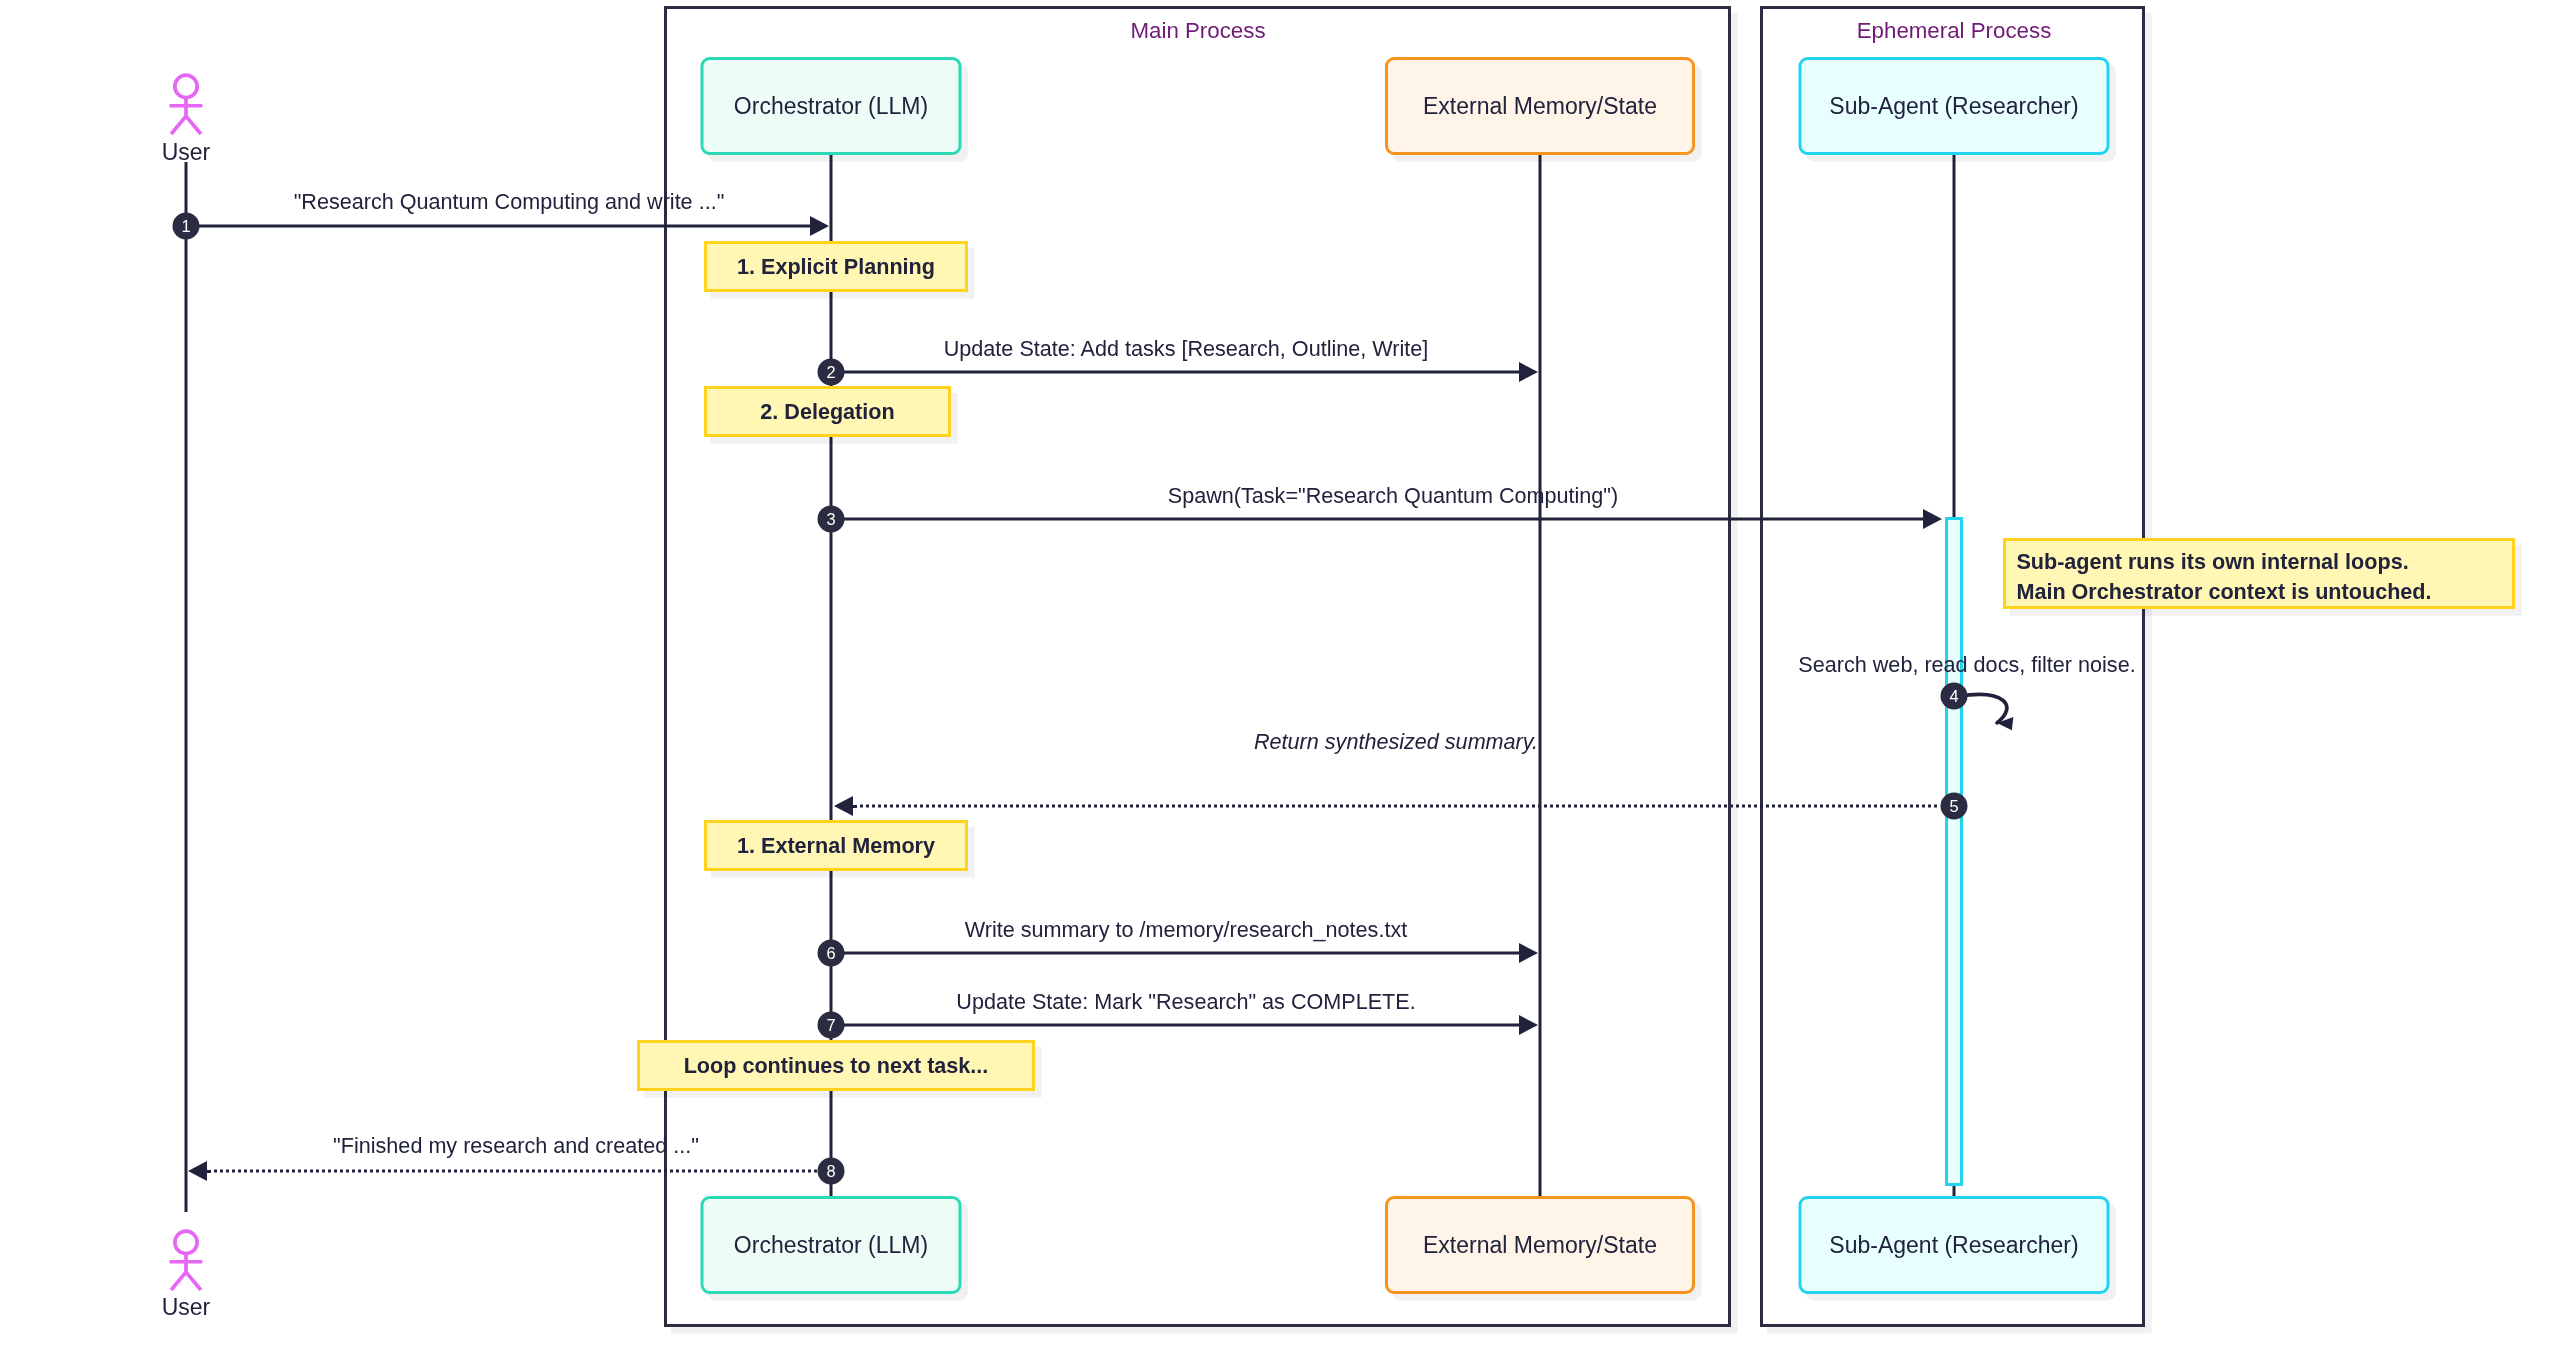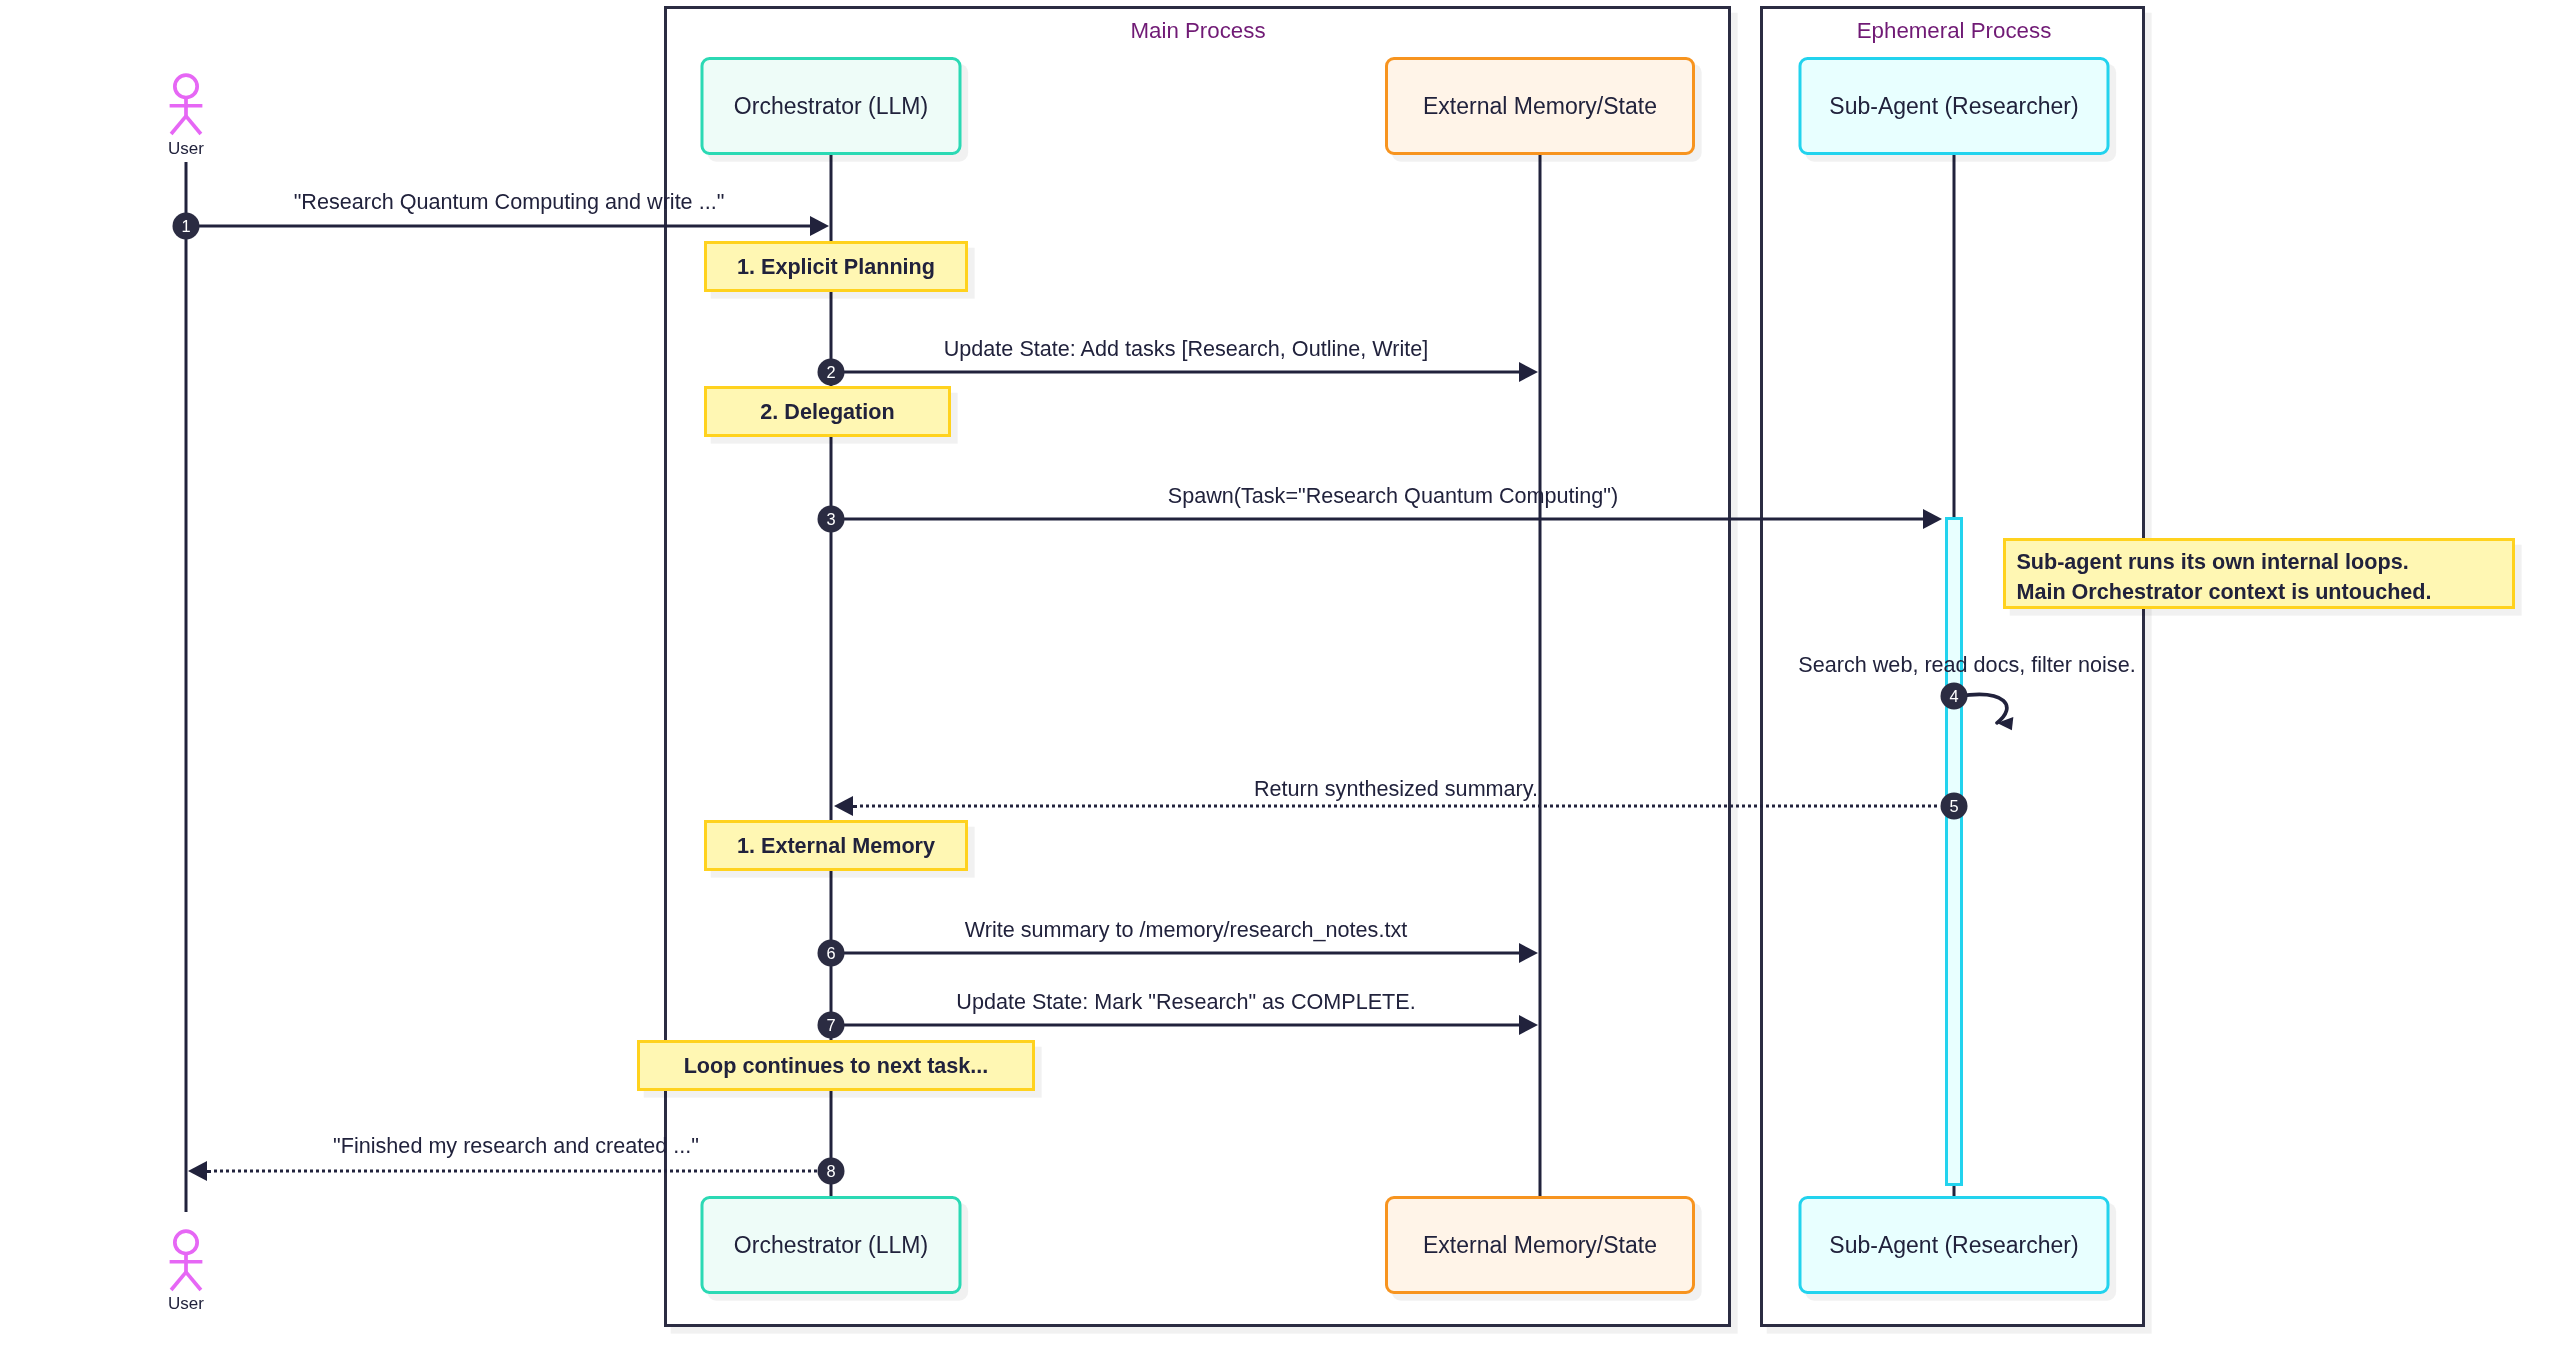--- a/index.html
+++ b/index.html
@@ -22,21 +22,21 @@
   
   .pbox{position:absolute;box-sizing:border-box;border-radius:9px;display:flex;align-items:center;
         justify-content:center;font-size:23px;color:#21223c;white-space:nowrap;
         box-shadow:6.7px 6.7px 0 0 rgba(0,0,0,0.055);transform:translateX(-50%);}
   .pbox.teal{background:#eefcf8;border:3.7px solid #2bd9b4;}
   .pbox.orange{background:#fff4e8;border:3.7px solid #f7941f;}
   .pbox.cyan{background:#e8ffff;border:3.7px solid #22d3ee;}
 
   
   .actor{position:absolute;transform:translateX(-50%);}
-  .actor-label{position:absolute;transform:translateX(-50%);font-size:17px;color:#21223c;
+  .actor-label{position:absolute;transform:translateX(-50%);font-size:23px;color:#21223c;
                white-space:nowrap;text-align:center;}
 
   
   .msg-line{position:absolute;height:0;border-top:3px solid #21223c;transform:translateY(-1.5px);}
   .msg-line.dotted{border-top:3px dotted #21223c;}
   .arrow-head{position:absolute;width:0;height:0;transform:translateY(-50%);}
   .arrow-head.right{border-top:10.4px solid transparent;border-bottom:10.4px solid transparent;
                     border-left:19.4px solid #21223c;}
   .arrow-head.left{border-top:10.4px solid transparent;border-bottom:10.4px solid transparent;
                    border-right:19.4px solid #21223c;}
@@ -121,21 +121,21 @@
 
   <div class="msg-label" style="left:1967px;top:652px;">Search web, read docs, filter noise.</div>
   <div class="self-loop" style="left:1954px;top:690px;width:89px;height:45px;">
     <svg width="89" height="45" viewBox="0 0 120 60">
       <path d="M 6 8 C 70 -2, 86 22, 58 44" fill="none" stroke="#21223c" stroke-width="5" stroke-linecap="round"></path>
       <polygon points="58,44 80,36 78,54" fill="#21223c"></polygon>
     </svg>
   </div>
   <div class="seq-num" style="left:1954px;top:696px;">4</div>
 
-  <div class="msg-label" style="left:1396px;top:776px;">Return synthesized summary.</div>
+  <div class="msg-label" style="left:1396px;top:729px;font-style:italic;">Return synthesized summary.</div>
   <div class="msg-line dotted" style="left:853px;top:806px;width:1092px;"></div>
   <div class="arrow-head left" style="left:834px;top:806px;"></div>
   <div class="seq-num" style="left:1954px;top:806px;">5</div>
 
   <div class="note center" style="left:704px;top:820px;width:264px;height:51px;">
     <span class="note-line">1. External Memory</span>
   </div>
 
   <div class="msg-label" style="left:1186px;top:917px;">Write summary to /memory/research_notes.txt</div>
   <div class="msg-line" style="left:831px;top:953px;width:690px;"></div>

